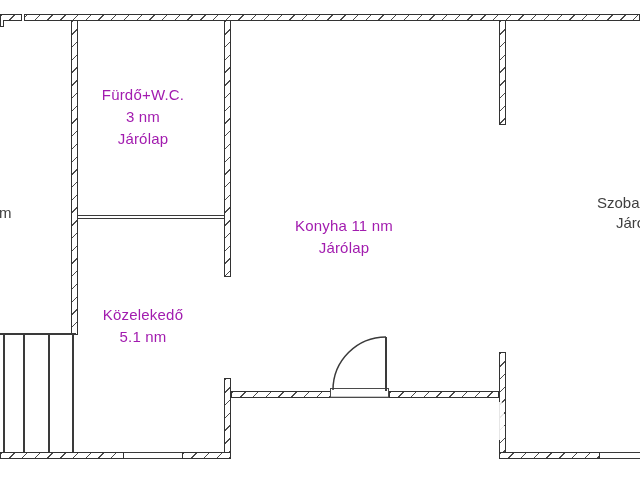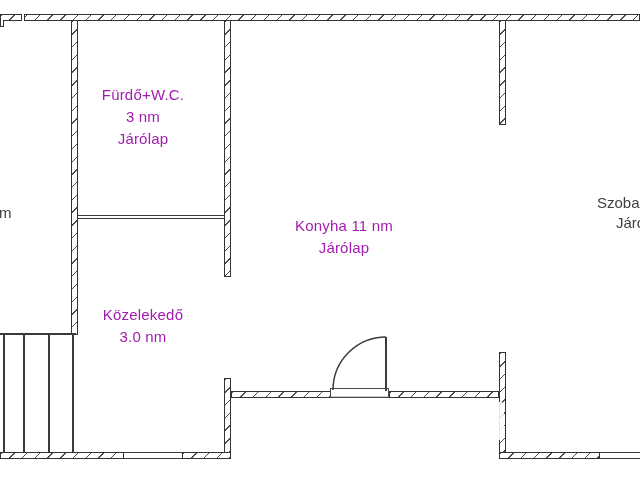--- a/index.html
+++ b/index.html
@@ -90,16 +90,16 @@
   <div class="label" style="left:264px;top:187px;width:160px;margin-top:28px;">
     <div>Konyha 11 nm</div>
     <div>Járólap</div>
   </div>
 
   <div class="floating" style="left:597px;top:192px;">Szoba</div>
   <div class="floating" style="left:616px;top:212px;">Járó</div>
 
   <div class="label" style="left:63px;top:292px;width:160px;margin-top:12px;">
     <div>Közelekedő</div>
-    <div>3.0 nm</div>
+    <div>5.1 nm</div>
   </div>
 
 </div>
 
 </body></html>

